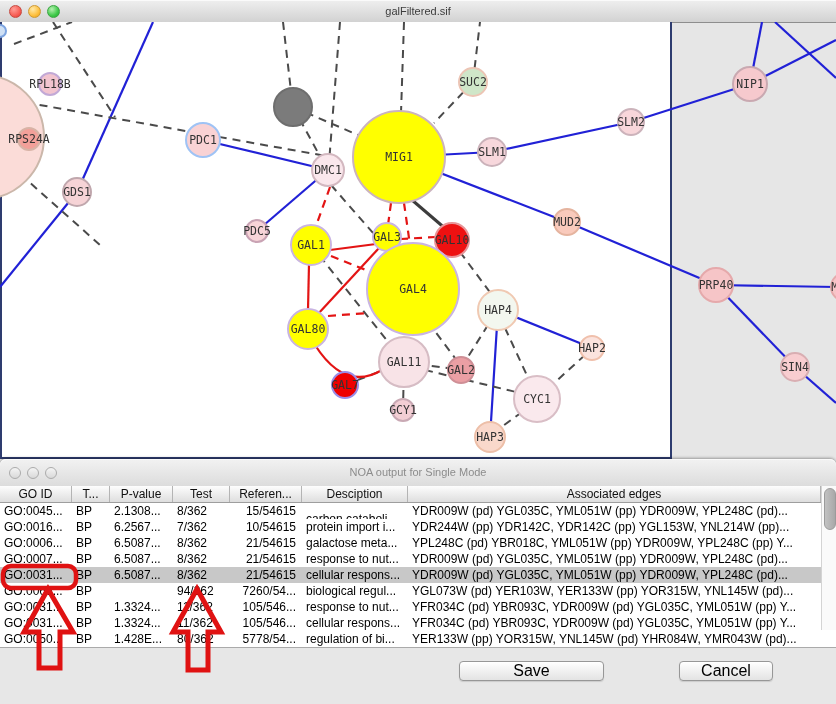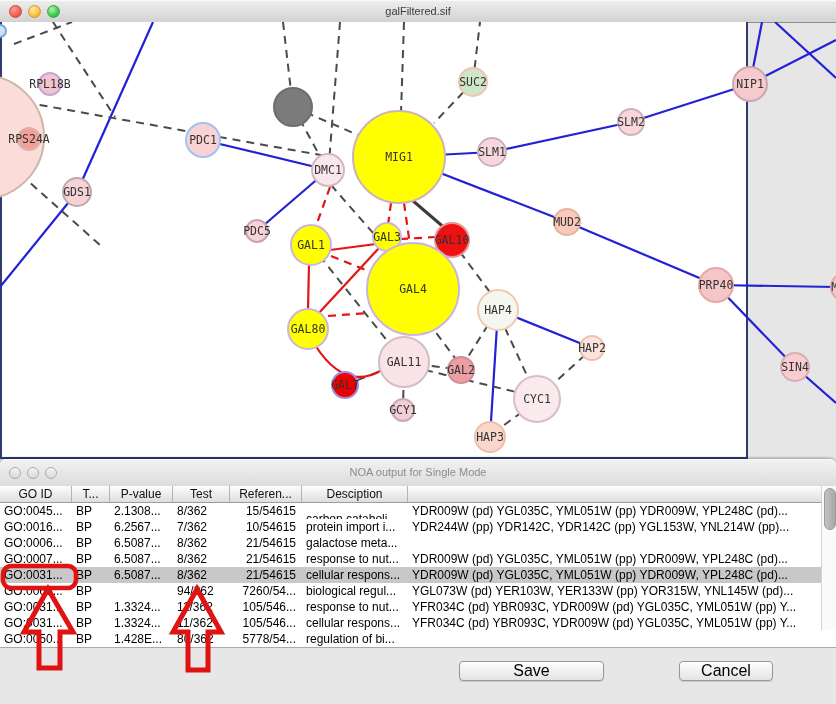--- a/index.html
+++ b/index.html
@@ -22,21 +22,21 @@
   .lights{position:absolute;left:9px;top:0;height:100%;display:flex;align-items:center;gap:6px;}
   .light{width:13px;height:13px;border-radius:50%;box-sizing:border-box;}
   .light.red{background:radial-gradient(circle at 35% 30%,#ff9d96,#f75e55 60%,#d8352c);border:1px solid #c64b43;}
   .light.yellow{background:radial-gradient(circle at 35% 30%,#ffe9a8,#fdbf3e 60%,#e29d18);border:1px solid #cf9a33;}
   .light.green{background:radial-gradient(circle at 35% 30%,#b6f0b0,#3ec949 60%,#1fa82c);border:1px solid #3ba442;}
   .light.gray{background:linear-gradient(#f4f4f4,#d9d9d9);border:1px solid #ababab;}
 
   
   #net-titlebar{top:0;height:22px;}
   #net-canvas{
-    position:absolute;top:22px;left:0;width:748px;height:437px;
+    position:absolute;top:22px;left:0;width:672px;height:437px;
     background:#ffffff;box-sizing:border-box;
     border-left:2px solid #2e3c6f;border-right:2px solid #2e3c6f;border-bottom:2px solid #2e3c6f;
   }
   #net-svg{position:absolute;top:0;left:-2px;}
   .node-label{font-family:"DejaVu Sans Mono",monospace;font-size:11.5px;fill:#333;text-anchor:middle;}
 
   
   #noa-window{
     position:absolute;top:459px;left:0;width:836px;height:245px;
     background:#e7e7e7;border-radius:6px 6px 0 0;
@@ -229,20 +229,21 @@
   </div>
 
   <div id="noa-table">
     <div id="table-header">
         <div class="hcell" style="width: 72px;">GO ID</div>
         <div class="hcell" style="width: 38px;">T...</div>
         <div class="hcell" style="width: 63px;">P-value</div>
         <div class="hcell" style="width: 57px;">Test</div>
         <div class="hcell" style="width: 72px;">Referen...</div>
         <div class="hcell" style="width: 106px;">Desciption</div>
+        <div class="hcell" style="width: 413px;">Associated edges</div>
       </div>
     <div id="table-body">
         <div class="trow">
           <div class="tcell" style="width: 72px;">GO:0045...</div>
           <div class="tcell" style="width: 38px;">BP</div>
           <div class="tcell" style="width: 63px;">2.1308...</div>
           <div class="tcell" style="width: 57px;">8/362</div>
           <div class="tcell right" style="width: 72px;">15/54615</div>
           <div class="tcell" style="width: 106px; margin-top: 8px;">carbon cataboli...</div>
           <div class="tcell" style="width: 413px;">YDR009W (pd) YGL035C, YML051W (pp) YDR009W, YPL248C (pd)...</div>
@@ -256,20 +257,21 @@
           <div class="tcell" style="width: 106px;">protein import i...</div>
           <div class="tcell" style="width: 413px;">YDR244W (pp) YDR142C, YDR142C (pp) YGL153W, YNL214W (pp)...</div>
         </div>
         <div class="trow">
           <div class="tcell" style="width: 72px;">GO:0006...</div>
           <div class="tcell" style="width: 38px;">BP</div>
           <div class="tcell" style="width: 63px;">6.5087...</div>
           <div class="tcell" style="width: 57px;">8/362</div>
           <div class="tcell right" style="width: 72px;">21/54615</div>
           <div class="tcell" style="width: 106px;">galactose meta...</div>
+          <div class="tcell" style="width: 413px;">YPL248C (pd) YBR018C, YML051W (pp) YDR009W, YPL248C (pp) Y...</div>
         </div>
         <div class="trow">
           <div class="tcell" style="width: 72px;">GO:0007...</div>
           <div class="tcell" style="width: 38px;">BP</div>
           <div class="tcell" style="width: 63px;">6.5087...</div>
           <div class="tcell" style="width: 57px;">8/362</div>
           <div class="tcell right" style="width: 72px;">21/54615</div>
           <div class="tcell" style="width: 106px;">response to nut...</div>
           <div class="tcell" style="width: 413px;">YDR009W (pd) YGL035C, YML051W (pp) YDR009W, YPL248C (pd)...</div>
         </div>
@@ -309,20 +311,21 @@
           <div class="tcell" style="width: 106px;">cellular respons...</div>
           <div class="tcell" style="width: 413px;">YFR034C (pd) YBR093C, YDR009W (pd) YGL035C, YML051W (pp) Y...</div>
         </div>
         <div class="trow">
           <div class="tcell" style="width: 72px;">GO:0050...</div>
           <div class="tcell" style="width: 38px;">BP</div>
           <div class="tcell" style="width: 63px;">1.428E...</div>
           <div class="tcell" style="width: 57px;">80/362</div>
           <div class="tcell right" style="width: 72px;">5778/54...</div>
           <div class="tcell" style="width: 106px;">regulation of bi...</div>
+          <div class="tcell" style="width: 413px;">YER133W (pp) YOR315W, YNL145W (pd) YHR084W, YMR043W (pd)...</div>
         </div>
       </div>
     <div id="vscroll">
       <div id="vscroll-thumb"></div>
     </div>
   </div>
 
   <div class="mac-btn" id="save-btn">Save</div>
   <div class="mac-btn" id="cancel-btn">Cancel</div>
 </div>

